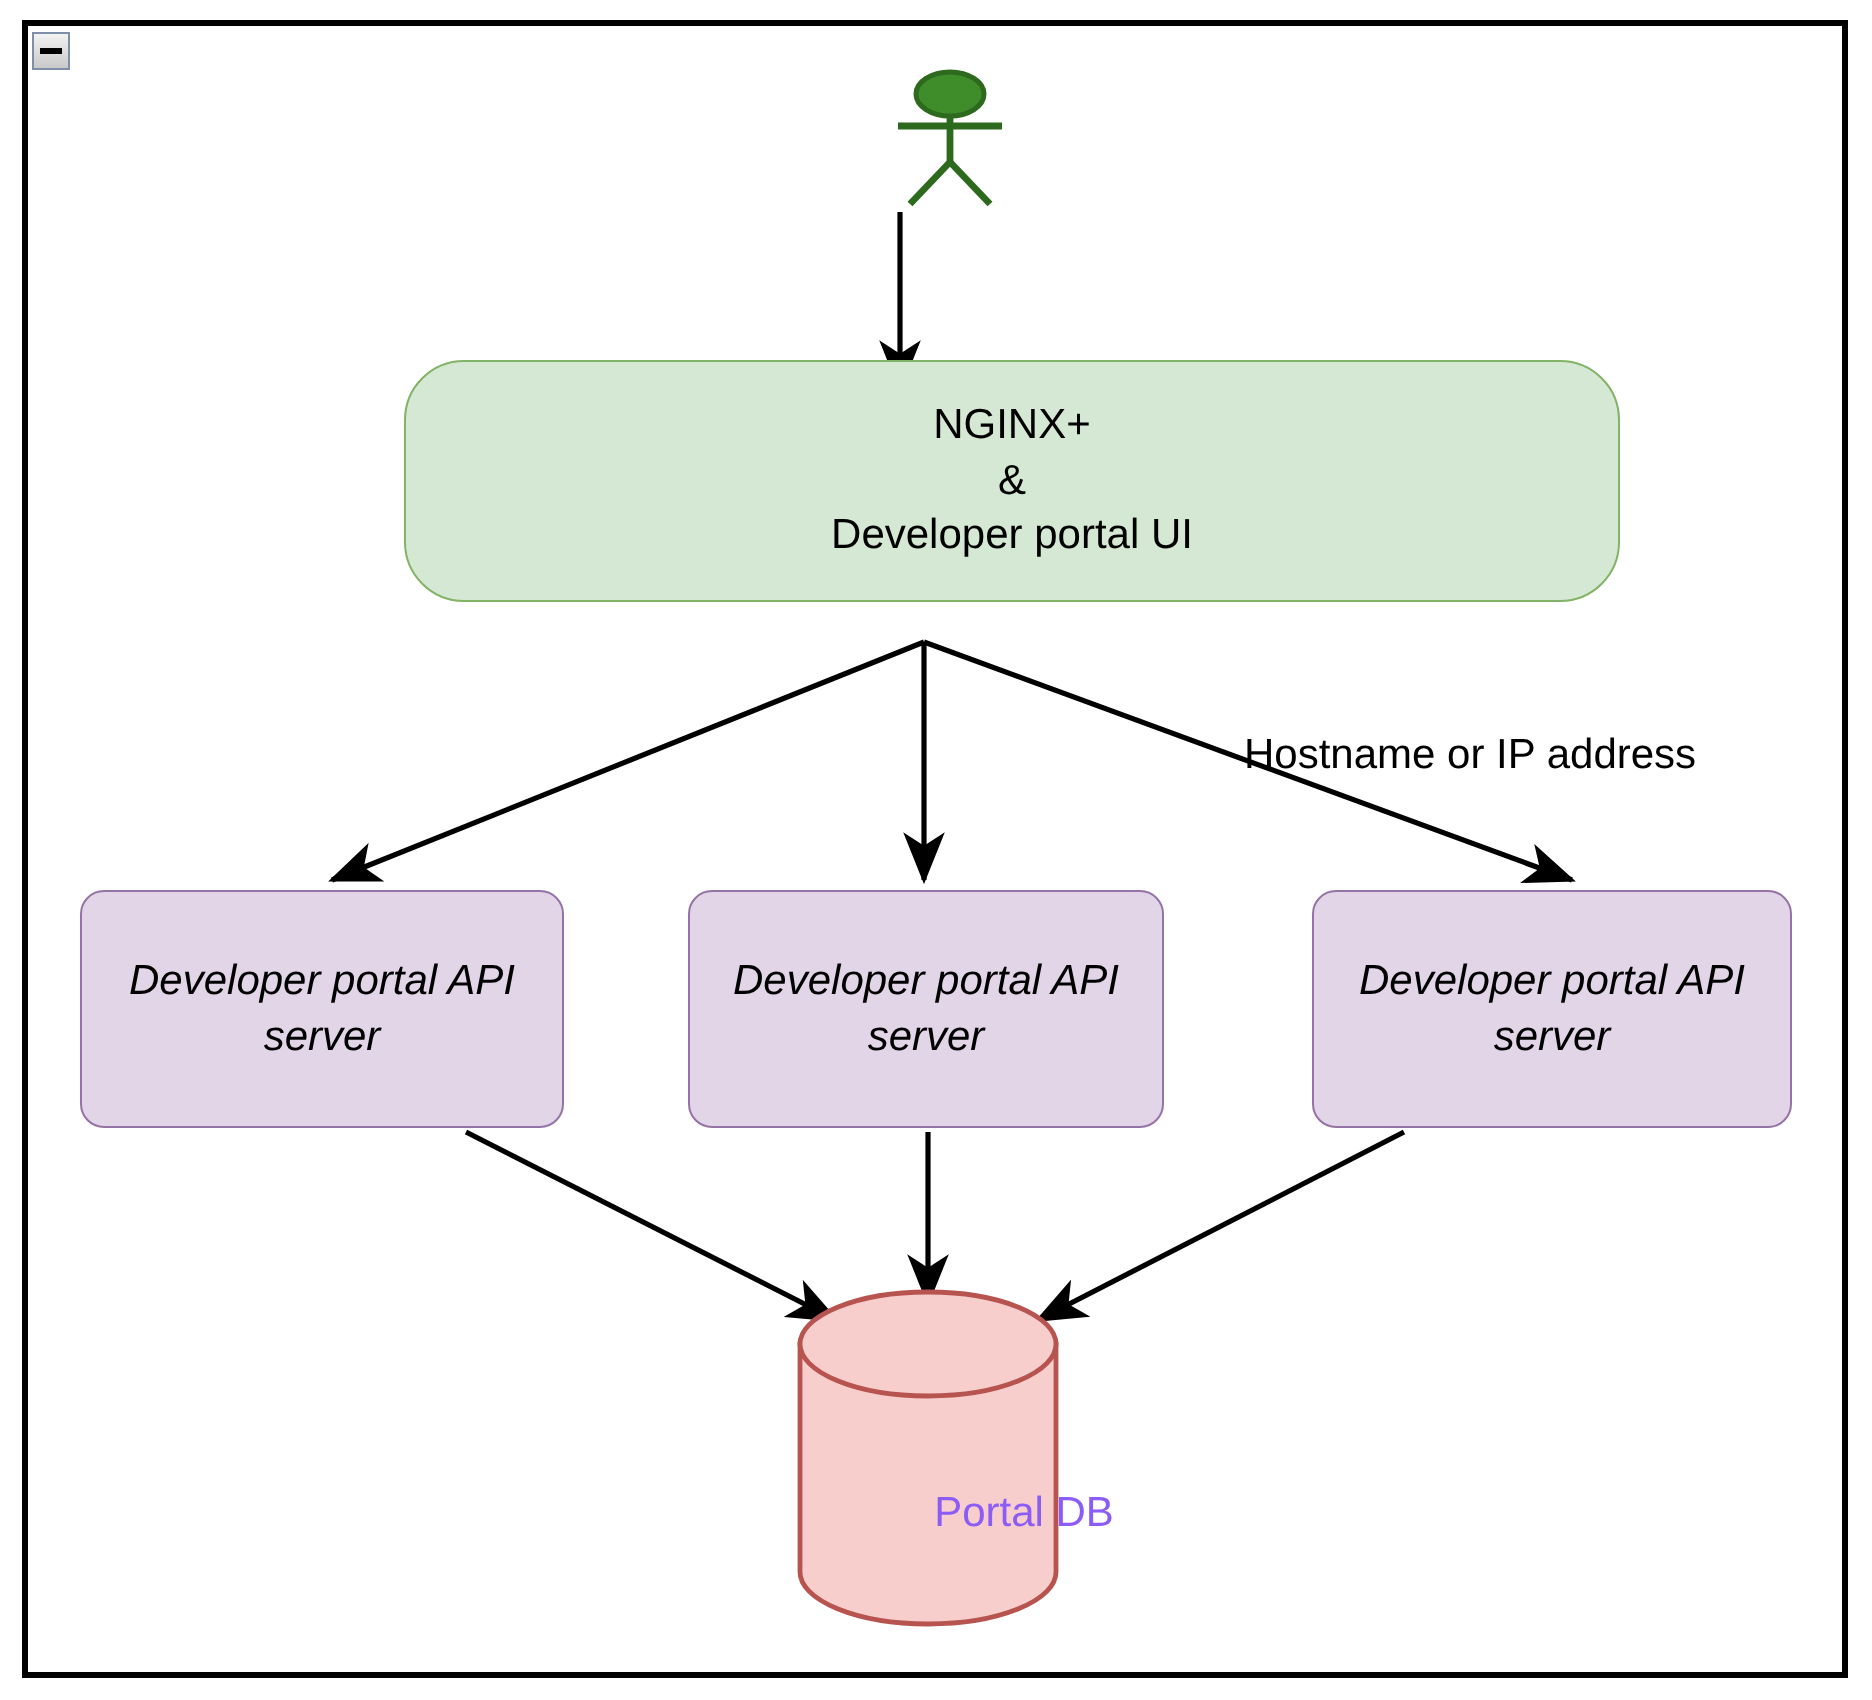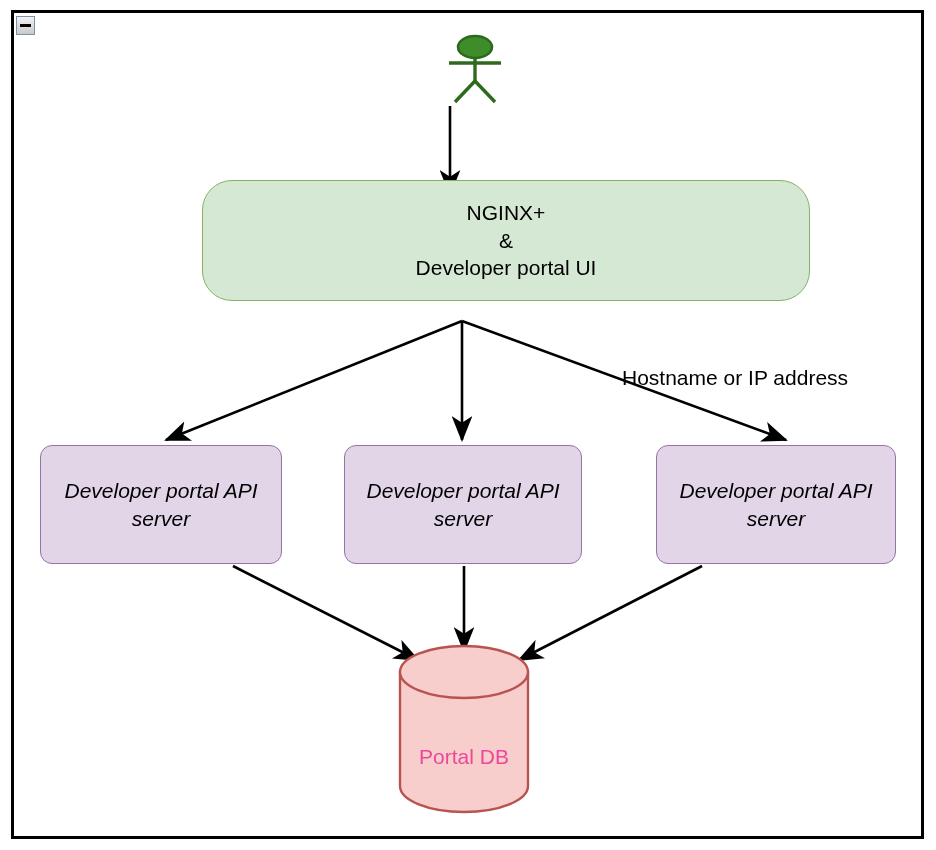--- a/index.html
+++ b/index.html
@@ -129,22 +129,23 @@
     margin-top: 28px;
   }
   
   #db-label {
     position: absolute;
     left: 400px;
     top: 745px;
     width: 128px;
     text-align: center;
     font-size: 21px;
-    color: #ec4899;
+    color: #8b5cf6;
     z-index: 26;
+    padding-left: 48px;
   }
   #node-db {
     position: absolute;
     left: 398px;
     top: 650px;
     width: 132px;
     height: 162px;
     z-index: 20;
   }
   #actor {

